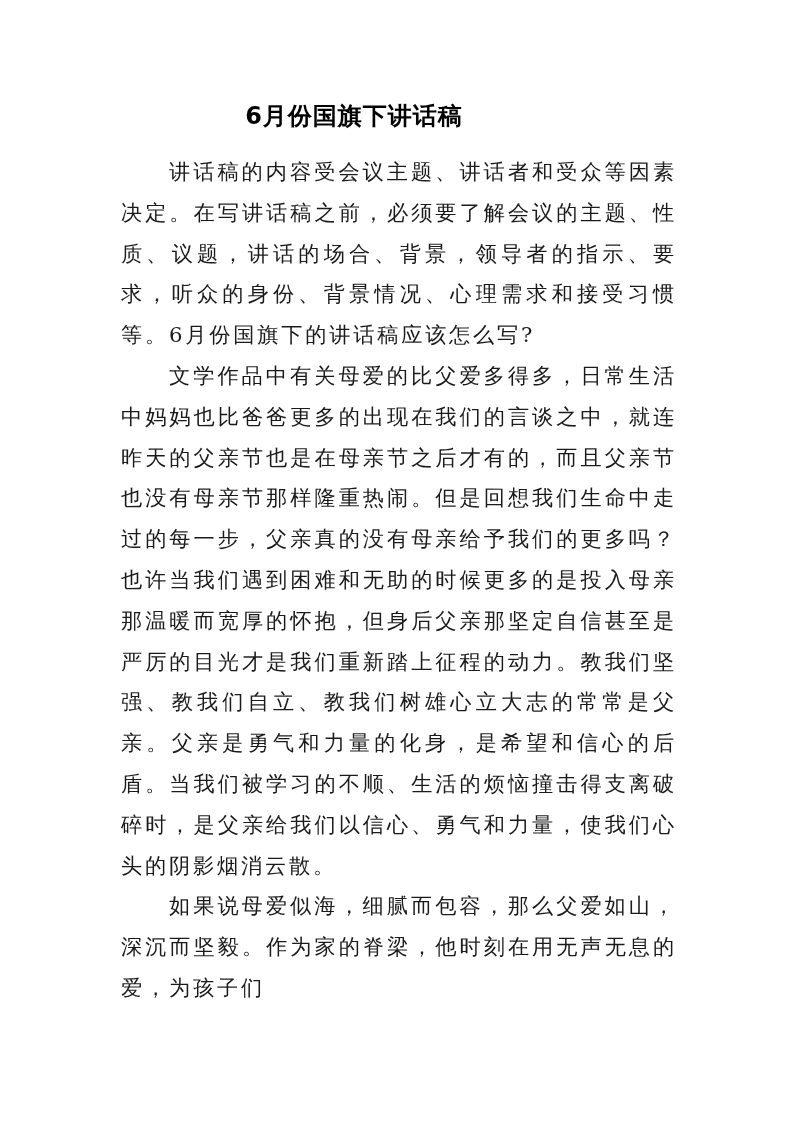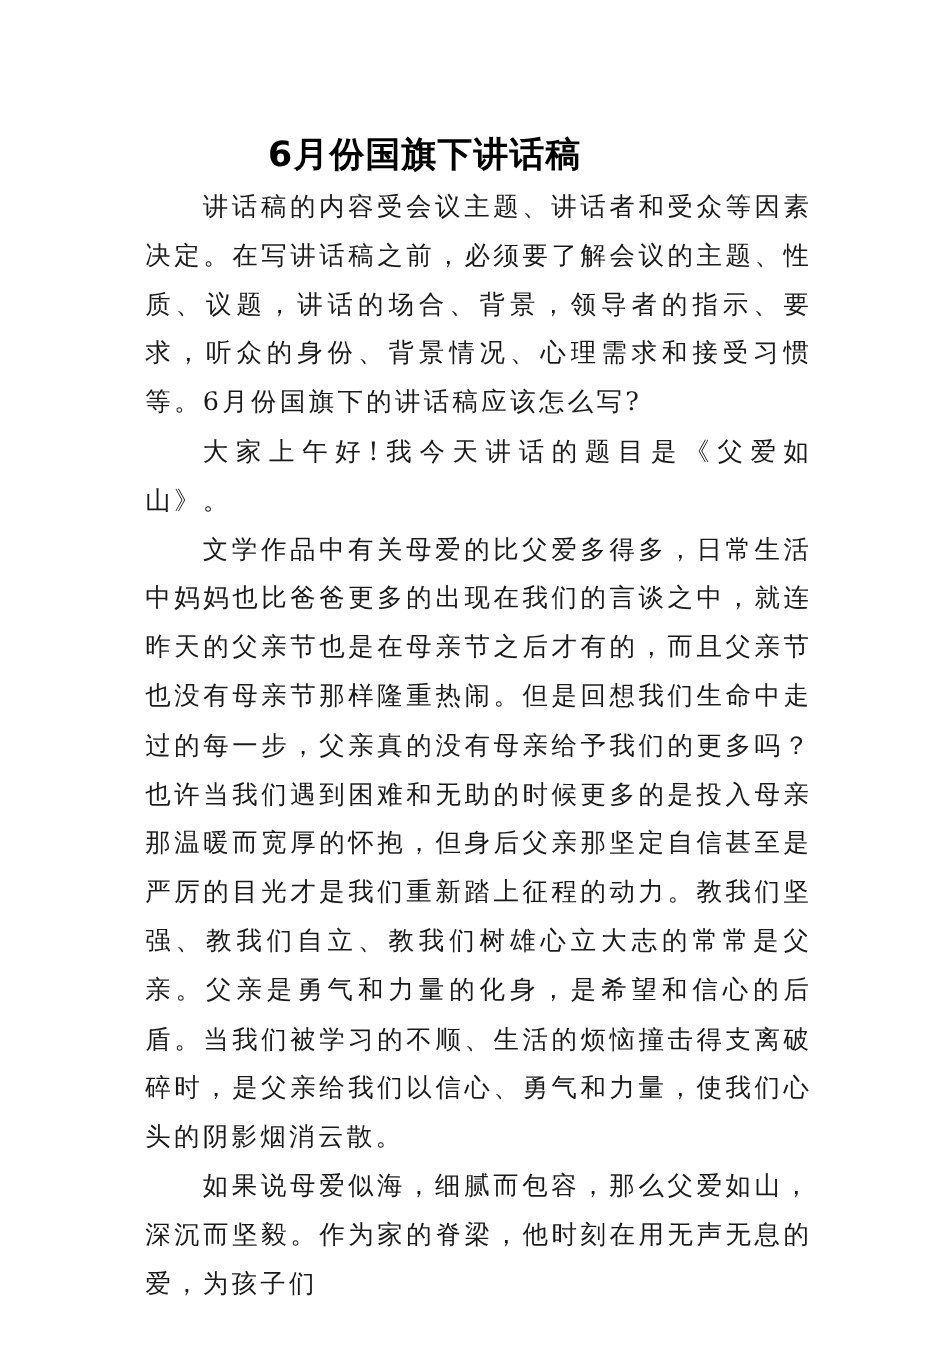--- a/index.html
+++ b/index.html
@@ -18,25 +18,25 @@
     position: absolute;
     left: 0; top: 0;
     width: 793px;
     height: 1122px;
     background: #ffffff;
   }
   .title {
     position: absolute;
     left: 0;
     width: 708px;
-    top: 108px;
+    top: 96px;
     text-align: center;
     font-family: "DejaVu Sans", "Liberation Sans", sans-serif;
     font-weight: bold;
-    font-size: 29px;
+    font-size: 24px;
     line-height: 40px;
     letter-spacing: 1px;
     color: #000000;
   }
   .body {
     position: absolute;
     left: 121px;
     top: 152px;
     width: 556px;
     font-family: "DejaVu Serif", "Liberation Serif", serif;
@@ -57,17 +57,16 @@
   }
 </style>
 </head>
 <body>
 
 <div class="page">
   <div class="title">6月份国旗下讲话稿</div>
 
   <div class="body">
     <p>讲话稿的内容受会议主题、讲话者和受众等因素决定。在写讲话稿之前，必须要了解会议的主题、性质、议题，讲话的场合、背景，领导者的指示、要求，听众的身份、背景情况、心理需求和接受习惯等。6月份国旗下的讲话稿应该怎么写?</p>
-    <p>大家上午好!我今天讲话的题目是《父爱如山》。</p>
     <p>文学作品中有关母爱的比父爱多得多，日常生活中妈妈也比爸爸更多的出现在我们的言谈之中，就连昨天的父亲节也是在母亲节之后才有的，而且父亲节也没有母亲节那样隆重热闹。但是回想我们生命中走过的每一步，父亲真的没有母亲给予我们的更多吗？也许当我们遇到困难和无助的时候更多的是投入母亲那温暖而宽厚的怀抱，但身后父亲那坚定自信甚至是严厉的目光才是我们重新踏上征程的动力。教我们坚强、教我们自立、教我们树雄心立大志的常常是父亲。父亲是勇气和力量的化身，是希望和信心的后盾。当我们被学习的不顺、生活的烦恼撞击得支离破碎时，是父亲给我们以信心、勇气和力量，使我们心头的阴影烟消云散。</p>
     <p>如果说母爱似海，细腻而包容，那么父爱如山，深沉而坚毅。作为家的脊梁，他时刻在用无声无息的爱，为孩子们</p>
   </div>
 </div>
 
 </body></html>

